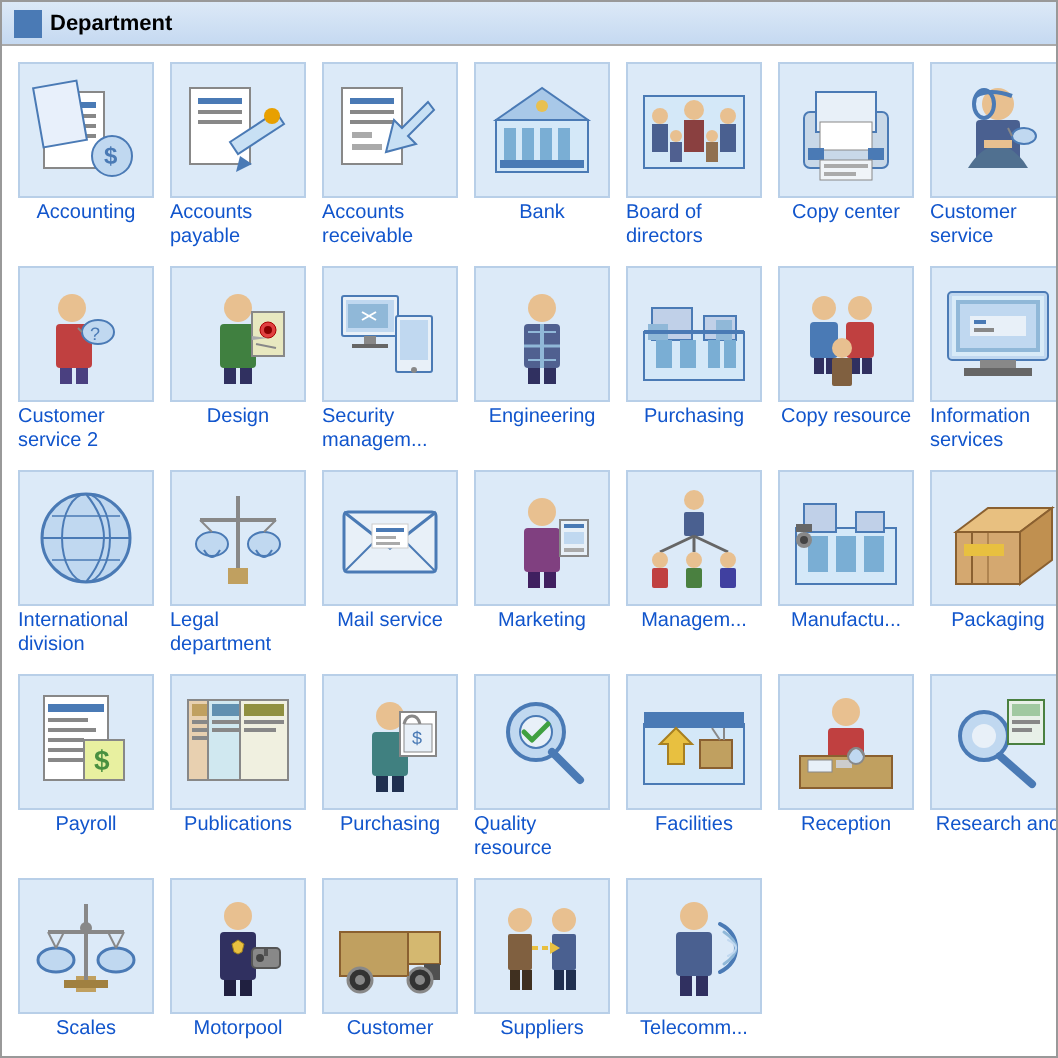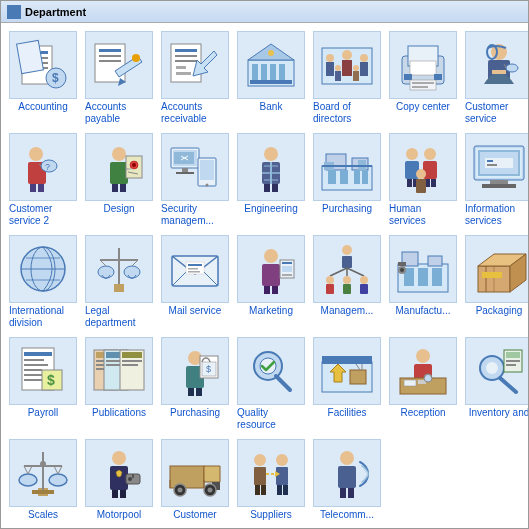--- a/index.html
+++ b/index.html
@@ -284,21 +284,21 @@
     <rect x="11" y="23" width="14" height="18" fill="#4a7ab5" rx="2"></rect>
     <rect x="29" y="23" width="14" height="18" fill="#c04040" rx="2"></rect>
     <rect x="13" y="41" width="5" height="8" fill="#303060"></rect>
     <rect x="19" y="41" width="5" height="8" fill="#303060"></rect>
     <rect x="31" y="41" width="5" height="8" fill="#303060"></rect>
     <rect x="37" y="41" width="5" height="8" fill="#303060"></rect>
     <circle cx="27" cy="36" r="5" fill="#e8c090"></circle>
     <rect x="22" y="41" width="10" height="14" fill="#806040" rx="1"></rect>
   </svg>
           </div>
-          <div class="label">Human services</div>
+          <div class="label">Copy resource</div>
         </div>
         <div class="item">
           <div class="icon-box">
             <svg viewBox="0 0 58 58" xmlns="http://www.w3.org/2000/svg">
     <rect x="4" y="8" width="50" height="34" rx="2" fill="#c0d8f0" stroke="#4a7ab5" stroke-width="1"></rect>
     <rect x="6" y="10" width="46" height="30" fill="#d8ebf8"></rect>
     <rect x="8" y="12" width="42" height="26" fill="#90b8d8"></rect>
     <rect x="10" y="14" width="38" height="22" fill="#c0d8f0"></rect>
     <rect x="20" y="42" width="18" height="4" fill="#888"></rect>
     <rect x="12" y="46" width="34" height="4" fill="#666"></rect>
@@ -513,21 +513,21 @@
     <circle cx="28" cy="29" r="0" fill="none"></circle>
     <circle cx="22" cy="26" r="12" fill="#c0d8f0" stroke="#4a7ab5" stroke-width="2"></circle>
     <circle cx="22" cy="26" r="6" fill="#e8f0f8"></circle>
     <line x1="30" y1="36" x2="46" y2="50" stroke="#4a7ab5" stroke-width="4" stroke-linecap="round"></line>
     <rect x="34" y="8" width="18" height="22" fill="#e8f0e8" stroke="#4a8040" stroke-width="1"></rect>
     <rect x="36" y="10" width="14" height="6" fill="#a0c8a0"></rect>
     <rect x="36" y="18" width="14" height="2" fill="#888"></rect>
     <rect x="36" y="22" width="10" height="2" fill="#888"></rect>
   </svg>
           </div>
-          <div class="label">Inventory and</div>
+          <div class="label">Research and</div>
         </div>
         <div class="item">
           <div class="icon-box">
             <svg viewBox="0 0 58 58" xmlns="http://www.w3.org/2000/svg">
     <rect x="24" y="44" width="10" height="8" fill="#c0a060"></rect>
     <rect x="18" y="46" width="22" height="4" fill="#a08040"></rect>
     <line x1="29" y1="8" x2="29" y2="46" stroke="#888" stroke-width="2"></line>
     <line x1="10" y1="22" x2="48" y2="22" stroke="#888" stroke-width="2"></line>
     <circle cx="29" cy="20" r="3" fill="#888"></circle>
     <ellipse cx="14" cy="36" rx="9" ry="6" fill="#c0d8f0" stroke="#4a7ab5" stroke-width="1.5"></ellipse>

